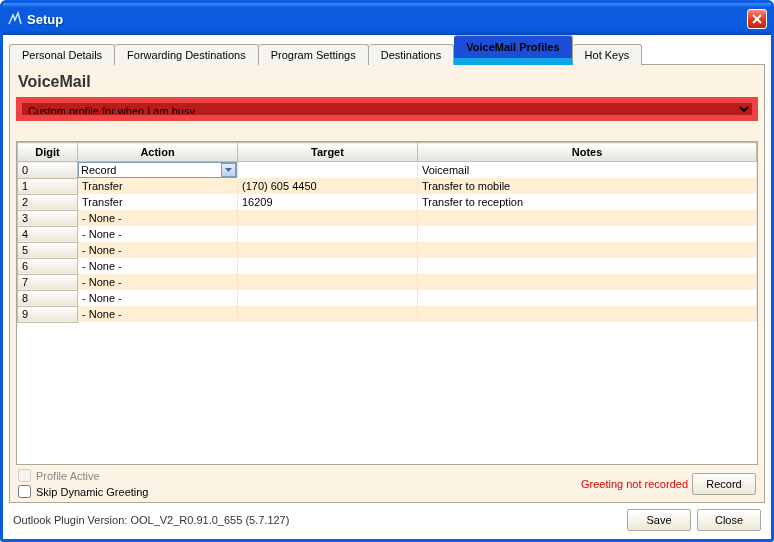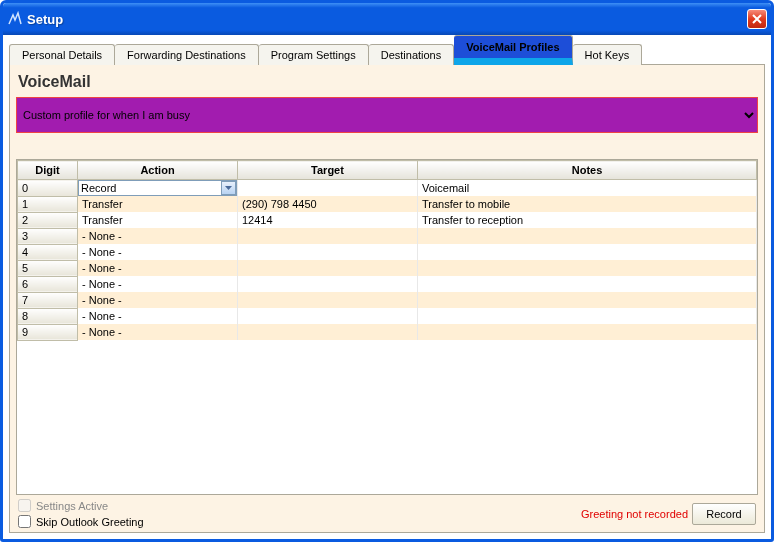--- a/index.html
+++ b/index.html
@@ -9,22 +9,22 @@
   .titlebar .app-icon { width: 16px; height: 16px; margin-right: 4px; display: inline-flex; align-items: center; justify-content: center; }
   .titlebar .title { font-weight: bold; font-size: 13px; flex: 1; text-shadow: 1px 1px 1px rgba(0,0,0,.3);}
   .titlebar .close-btn { width: 20px; height: 20px; background: linear-gradient(to bottom, #f68b7a, #e03b1f 50%, #c1280f); border: 1px solid #fff; border-radius: 3px; display: flex; align-items: center; justify-content: center; color: #fff; font-weight: bold; font-size: 11px; cursor: default;}
   .client { flex: 1; display: flex; flex-direction: column; padding: 6px; }
   .tab-row { display: flex; align-items: flex-end; height: 24px; margin-bottom: -1px; position: relative; z-index: 2;}
   .tab { padding: 4px 12px; border: 1px solid #aca899; border-bottom: none; background: #f5f4ee; margin-right: 0px; border-radius: 3px 3px 0 0; cursor: default; position: relative; bottom: 0;}
   .tab.sep { border-left: none;}
   .tab.active { background: #1d4ed8; font-weight: bold; padding: 5px 12px; z-index: 3; border-bottom: 7px solid #0ea5e9;}
   .panel { flex: 1; border: 1px solid #aca899; background: #FDF3E4; display: flex; flex-direction: column; padding: 6px 6px 4px 6px; position: relative;}
   .section-title { font-size: 16px; font-weight: bold; margin: 2px 0 6px 2px; color: #333;}
-  .profile-select { width: 100%; height: 36px; font: inherit; border: 1px solid #ef4444; background: #a21caf; padding: 1px 2px;}
-  .grid-wrap { margin-top: 26px; border: 1px solid #aca899; background: #fff; flex: 1; overflow: hidden; display: flex; flex-direction: column;}
+  .profile-select { width: 100%; height: 24px; font: inherit; border: 6px solid #ef4444; background: #b91c1c; padding: 1px 2px;}
+  .grid-wrap { margin-top: 20px; border: 1px solid #aca899; background: #fff; flex: 1; overflow: hidden; display: flex; flex-direction: column;}
   table.grid { border-collapse: collapse; width: 100%; table-layout: fixed; }
   table.grid th { background: linear-gradient(to bottom, #fff, #e5e3da); border: 1px solid #c0bda8; font-weight: bold; font-size: 11px; padding: 3px 4px; text-align: center; height: 18px;}
   table.grid td { border-right: 1px solid #e8e8e8; padding: 1px 4px; height: 16px; font-size: 11px; vertical-align: middle;}
   table.grid tr.row-odd td { background: #FFEFD5; }
   table.grid tr.row-even td { background: #fff; }
   .digit-cell { background: linear-gradient(to bottom, #fff, #e8e5d9) !important; border: 1px solid #c0bda8 !important; text-align: left; padding-left: 4px !important;}
   .action-combo { display: flex; align-items: center; border: 1px solid #7f9db9; background: #fff; height: 16px; padding: 0 0 0 2px; width: 100%;}
   .action-combo span { flex: 1; }
   .action-combo .dd { width: 15px; height: 14px; background: linear-gradient(to bottom,#e8f0fb,#b8d3f2); border: 1px solid #7f9db9; display: flex; align-items: center; justify-content: center;}
   .action-combo .dd svg { width: 7px; height: 4px;}
@@ -104,27 +104,27 @@
                       </svg>
                     </div>
                   </div>
                 </td>
                 <td></td>
                 <td>Voicemail</td>
               </tr>
               <tr class="row-odd">
                 <td class="digit-cell">1</td>
                 <td>Transfer</td>
-                <td>(290) 798 4450</td>
+                <td>(170) 605 4450</td>
                 <td>Transfer to mobile</td>
               </tr>
               <tr class="row-even">
                 <td class="digit-cell">2</td>
                 <td>Transfer</td>
-                <td>12414</td>
+                <td>16209</td>
                 <td>Transfer to reception</td>
               </tr>
               <tr class="row-odd">
                 <td class="digit-cell">3</td>
                 <td>- None -</td>
                 <td></td>
                 <td></td>
               </tr>
               <tr class="row-even">
                 <td class="digit-cell">4</td>
@@ -164,28 +164,33 @@
               </tr>
             </tbody>
         </table>
         <div class="grid-blank"></div>
       </div>
 
       <div class="bottom-strip">
         <div class="checkbox-area">
           <label class="chk">
             <input type="checkbox" disabled="" style="">
-            <span>Settings Active</span>
+            <span>Profile Active</span>
           </label>
           <label class="chk active">
             <input type="checkbox" style="">
-            <span>Skip Outlook Greeting</span>
+            <span>Skip Dynamic Greeting</span>
           </label>
         </div>
         <div class="spacer"></div>
         <span class="warn">Greeting not recorded</span>
         <button class="btn">Record</button>
       </div>
     </div>
 
+    <div class="footer">
+      <span class="footer-text">Outlook Plugin Version: OOL_V2_R0.91.0_655 (5.7.127)</span>
+      <button class="btn">Save</button>
+      <button class="btn">Close</button>
+    </div>
 
   </div>
 </div>
 
 </body></html>

